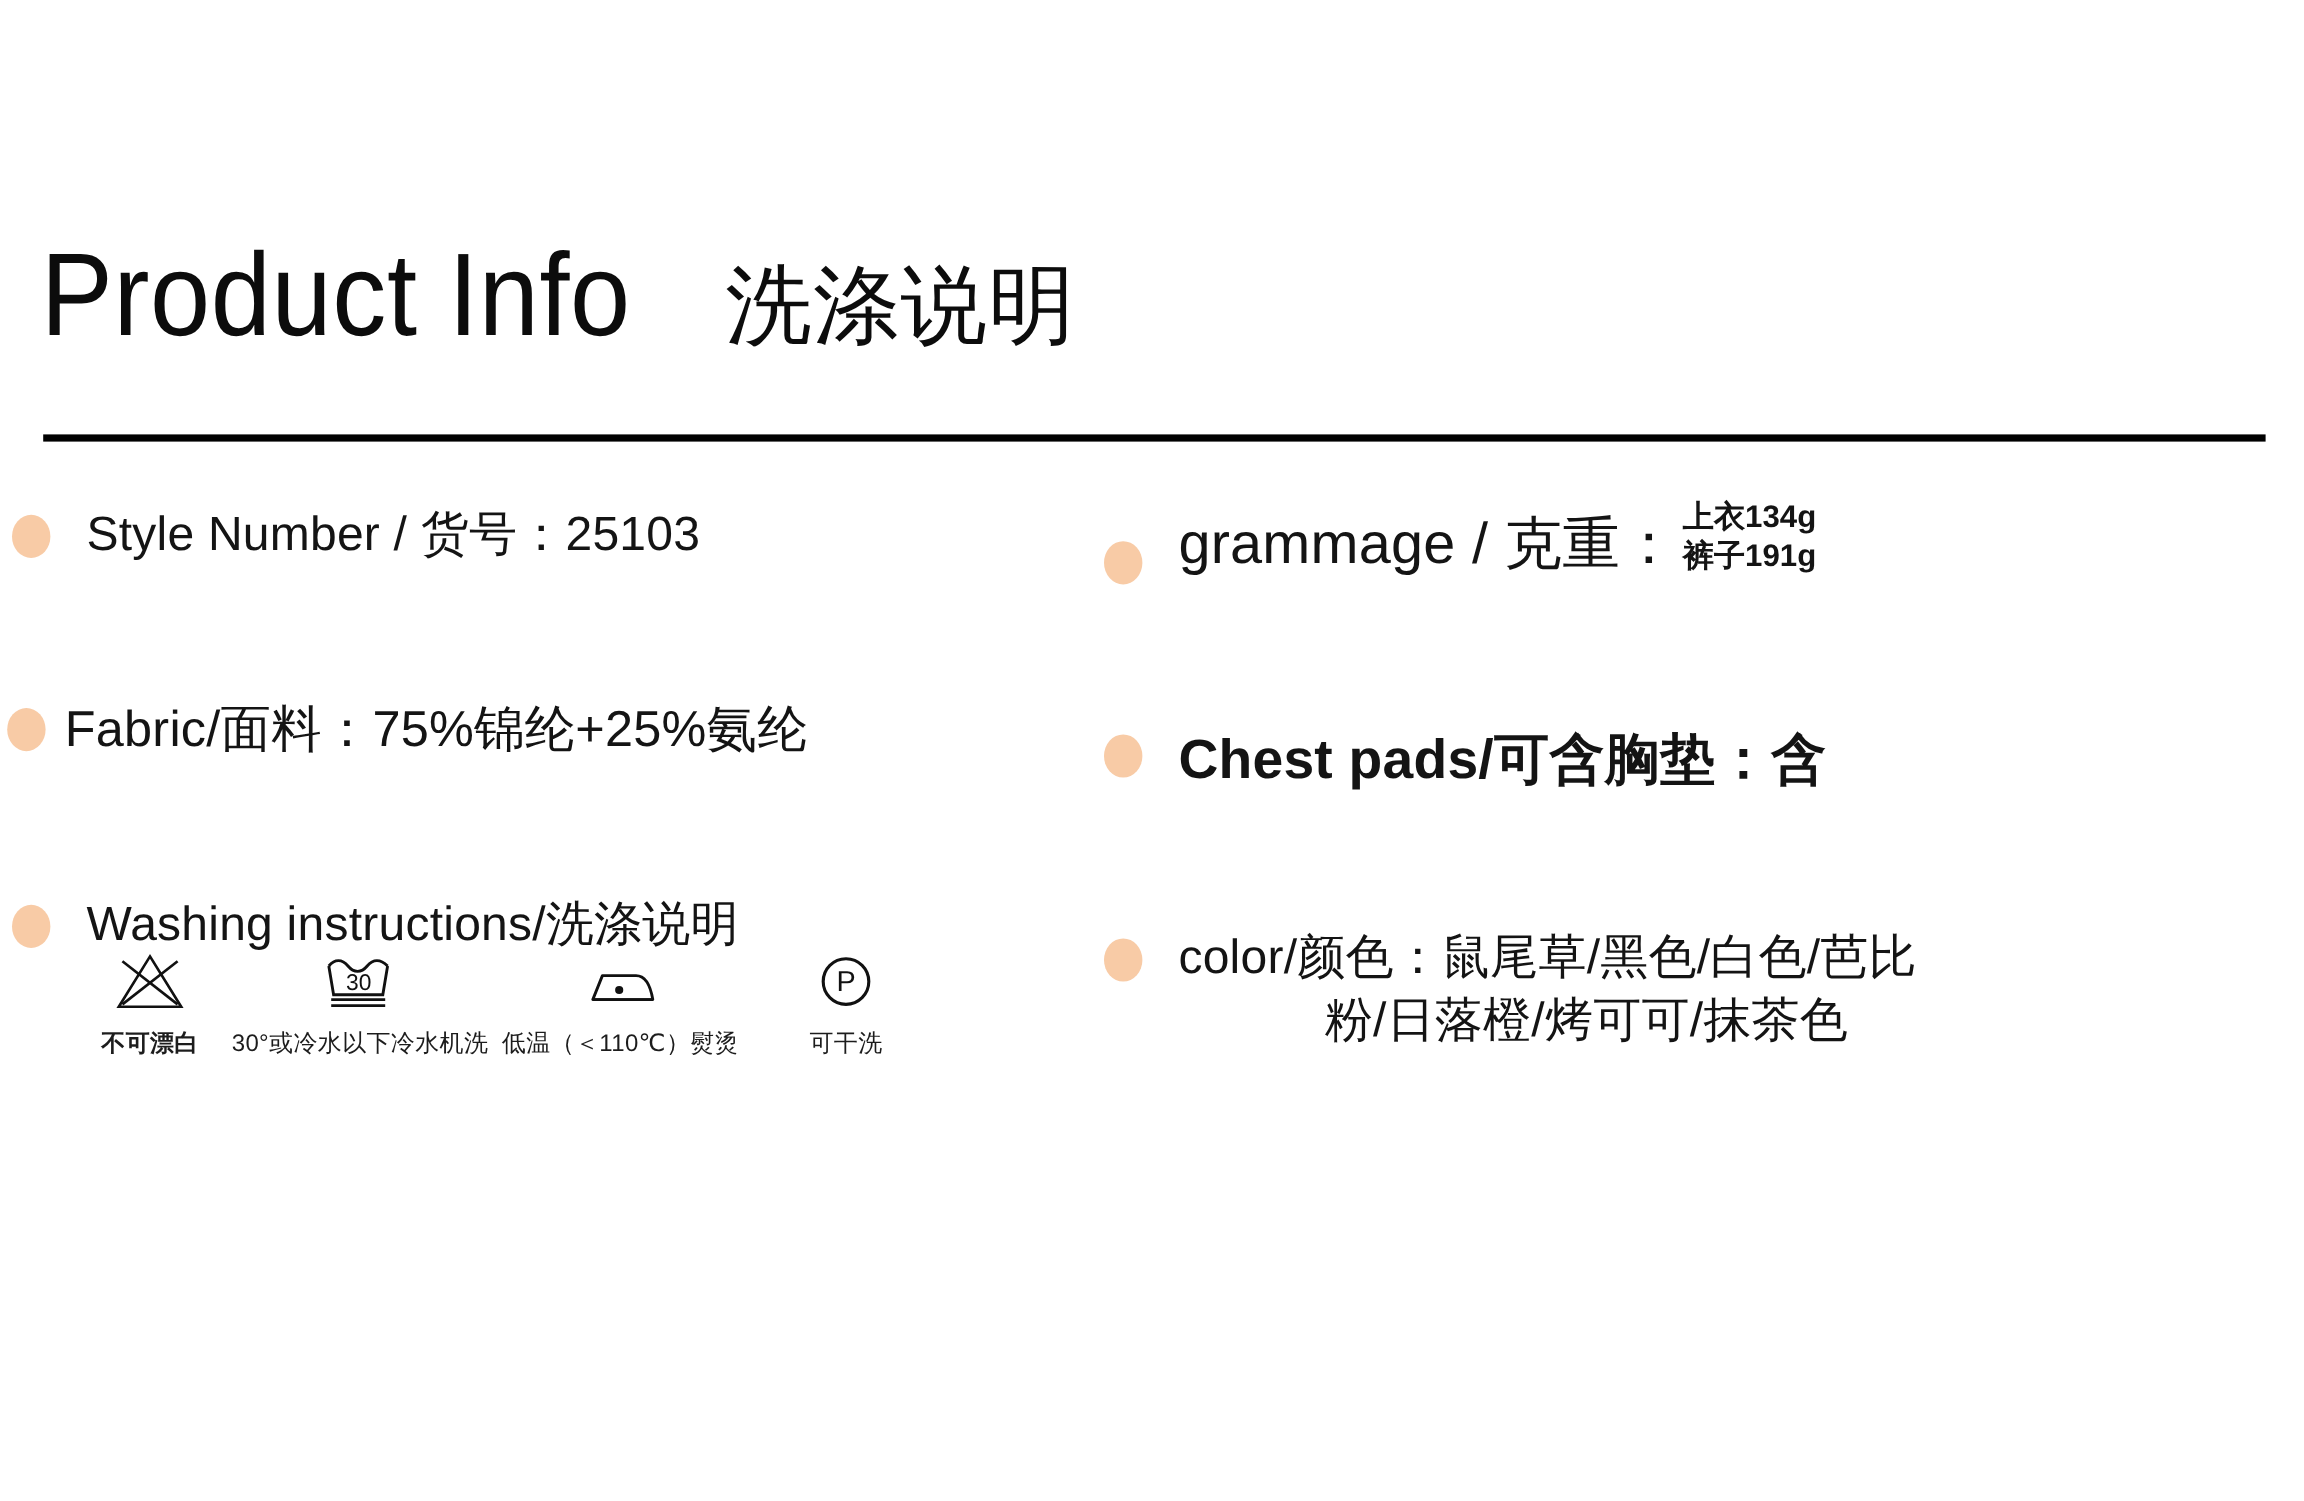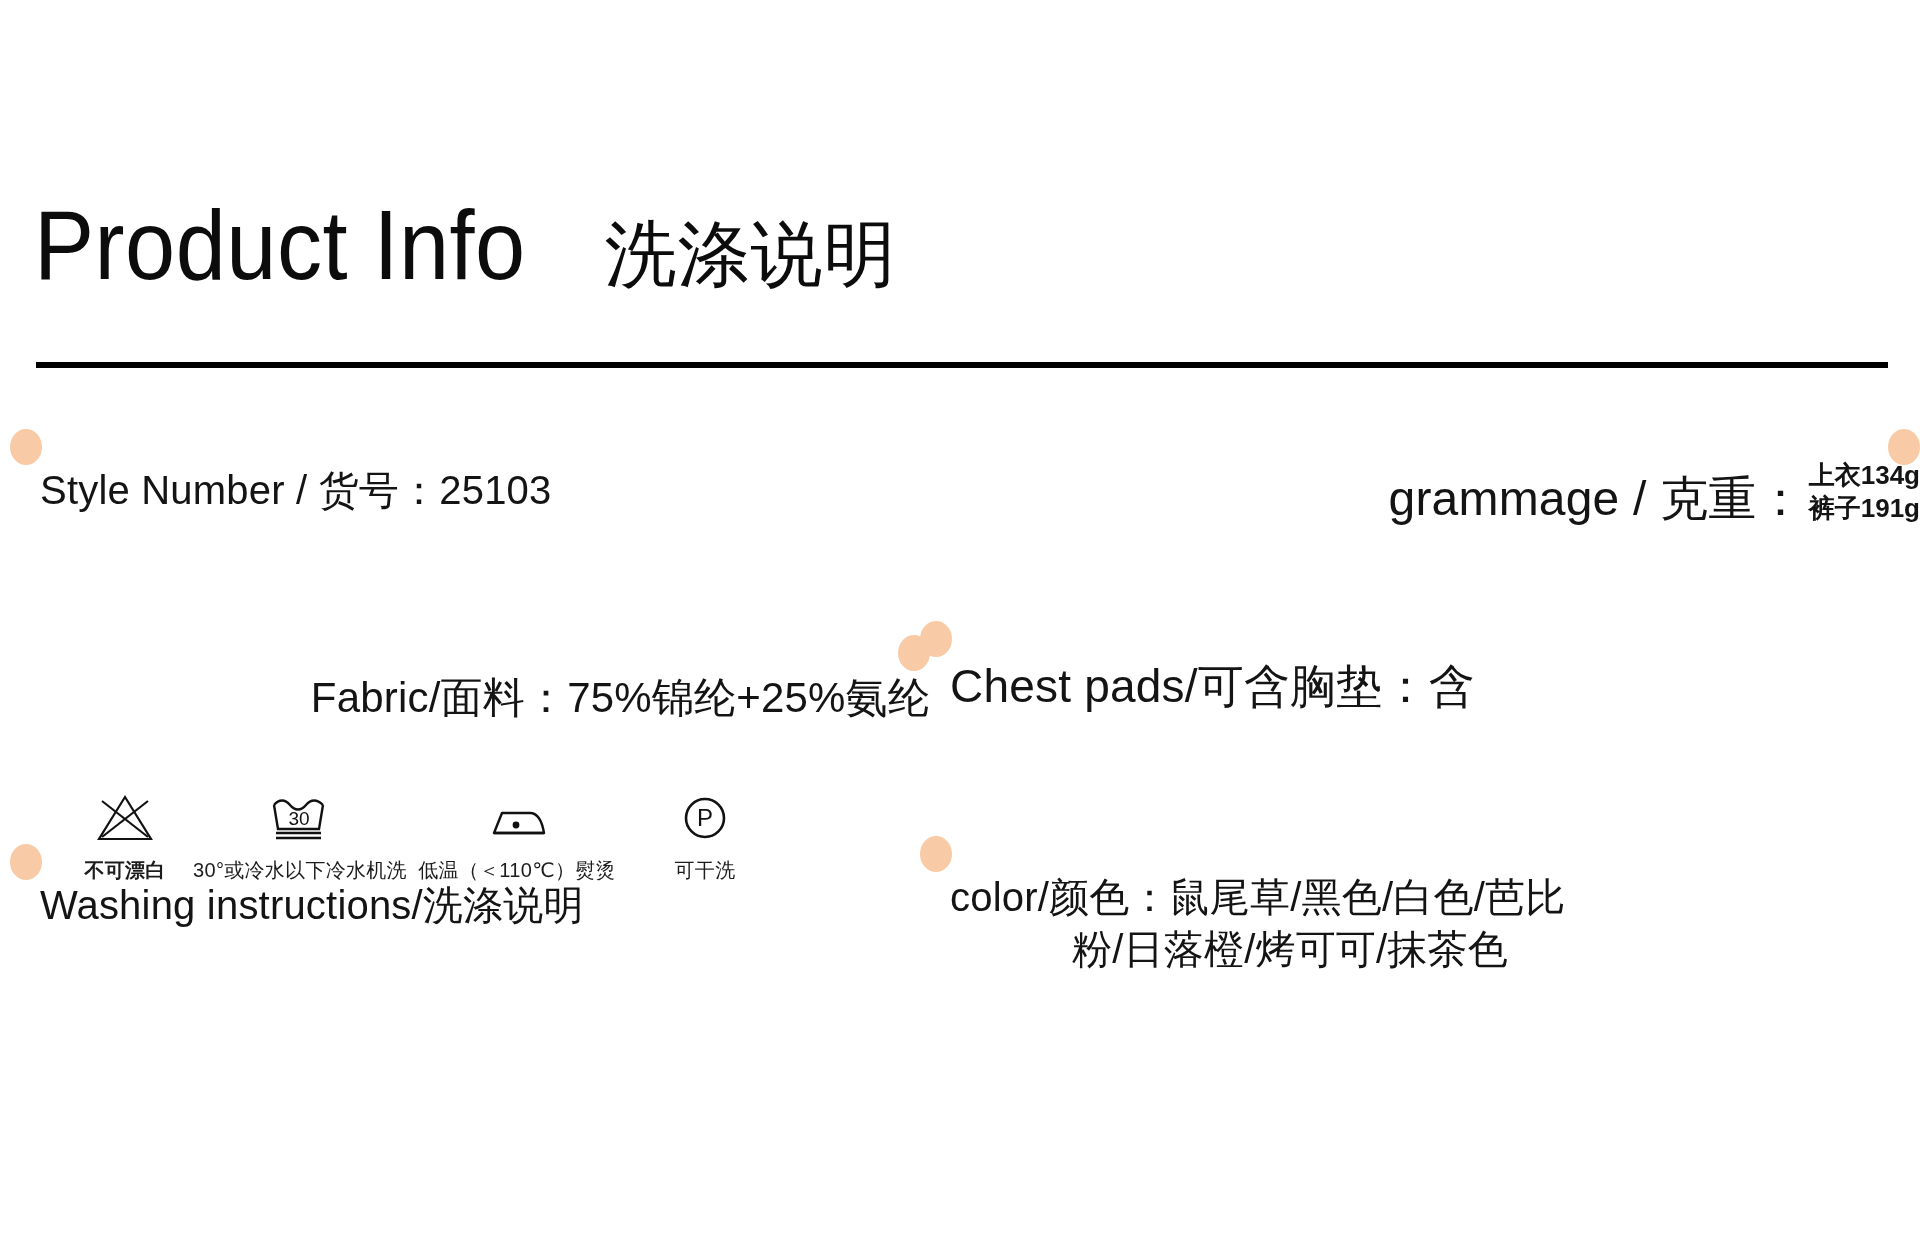--- a/index.html
+++ b/index.html
@@ -71,21 +71,20 @@
     position: absolute;
     left: 920px;
     top: 420px;
     width: 1000px;
   }
 
   .info-row {
     display: flex;
     align-items: flex-start;
     position: relative;
-    flex-direction: column;
   }
 
   .bullet {
     width: 32px;
     height: 36px;
     border-radius: 50%;
     background: #F8CBA6;
     flex: 0 0 auto;
     margin-top: 9px;
   }
@@ -95,21 +94,21 @@
     line-height: 1.28;
     color: #141414;
     letter-spacing: 0.2px;
     white-space: nowrap;
   }
 
   
   .r-style   { margin-left: 10px; top: 0px; }
   .r-style .row-text { margin-left: 30px; font-size: 40px; }
 
-  .r-fabric  { margin-left: 6px; margin-top: 110px; align-items: flex-end; }
+  .r-fabric  { margin-left: 6px; margin-top: 110px; }
   .r-fabric .row-text { margin-left: 16px; font-size: 42px; }
 
   .r-wash    { margin-left: 10px; margin-top: 110px; }
   .r-wash .row-text { margin-left: 30px; font-size: 40px; }
 
   
   .r-gram { margin-left: 0px; align-items: flex-end; }
   .r-gram .row-text { margin-left: 30px; font-size: 48px; display:flex; align-items:center;}
   .gram-colon { font-size: 48px; margin: 0 2px 0 0; }
   .gram-values {
@@ -117,21 +116,21 @@
     flex-direction: column;
     font-size: 26px;
     line-height: 1.28;
     letter-spacing: 0px;
     font-weight: 700;
     margin-left: 2px;
     position: relative;
     top: -6px;
   }
 
-  .r-chest { margin-left: 0px; margin-top: 80px; }
+  .r-chest { margin-left: 0px; margin-top: 116px; font-weight: bold; }
   .r-chest .row-text { margin-left: 30px; font-size: 46px; }
 
   .r-color { margin-left: 0px; margin-top: 112px; }
   .r-color .row-text {
     margin-left: 30px;
     font-size: 40px;
     white-space: normal;
     width: 790px;
     text-align: left;
   }

